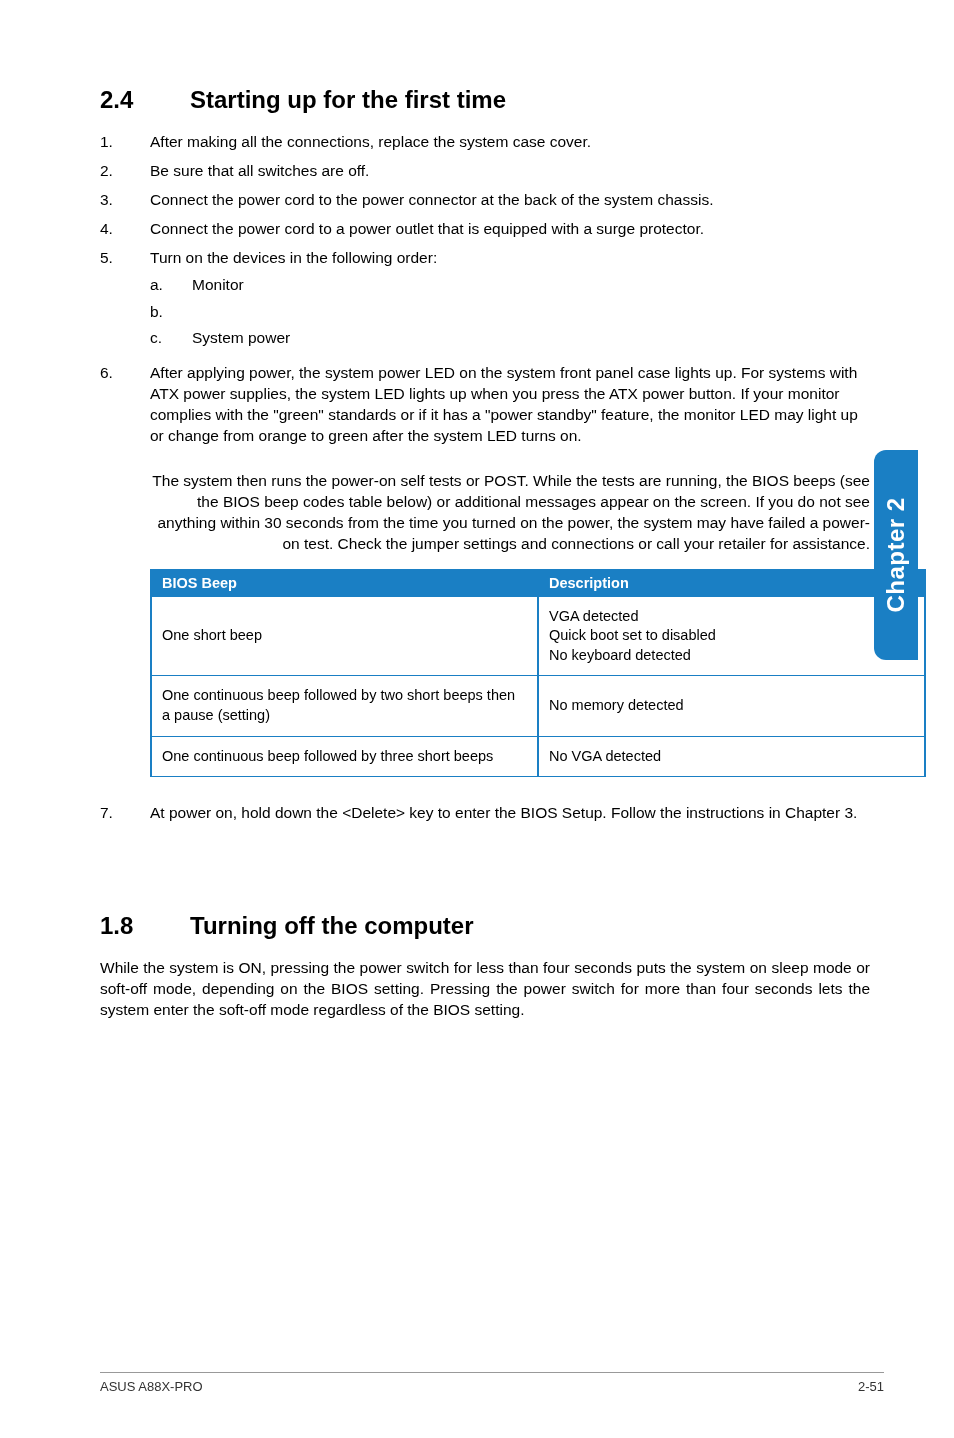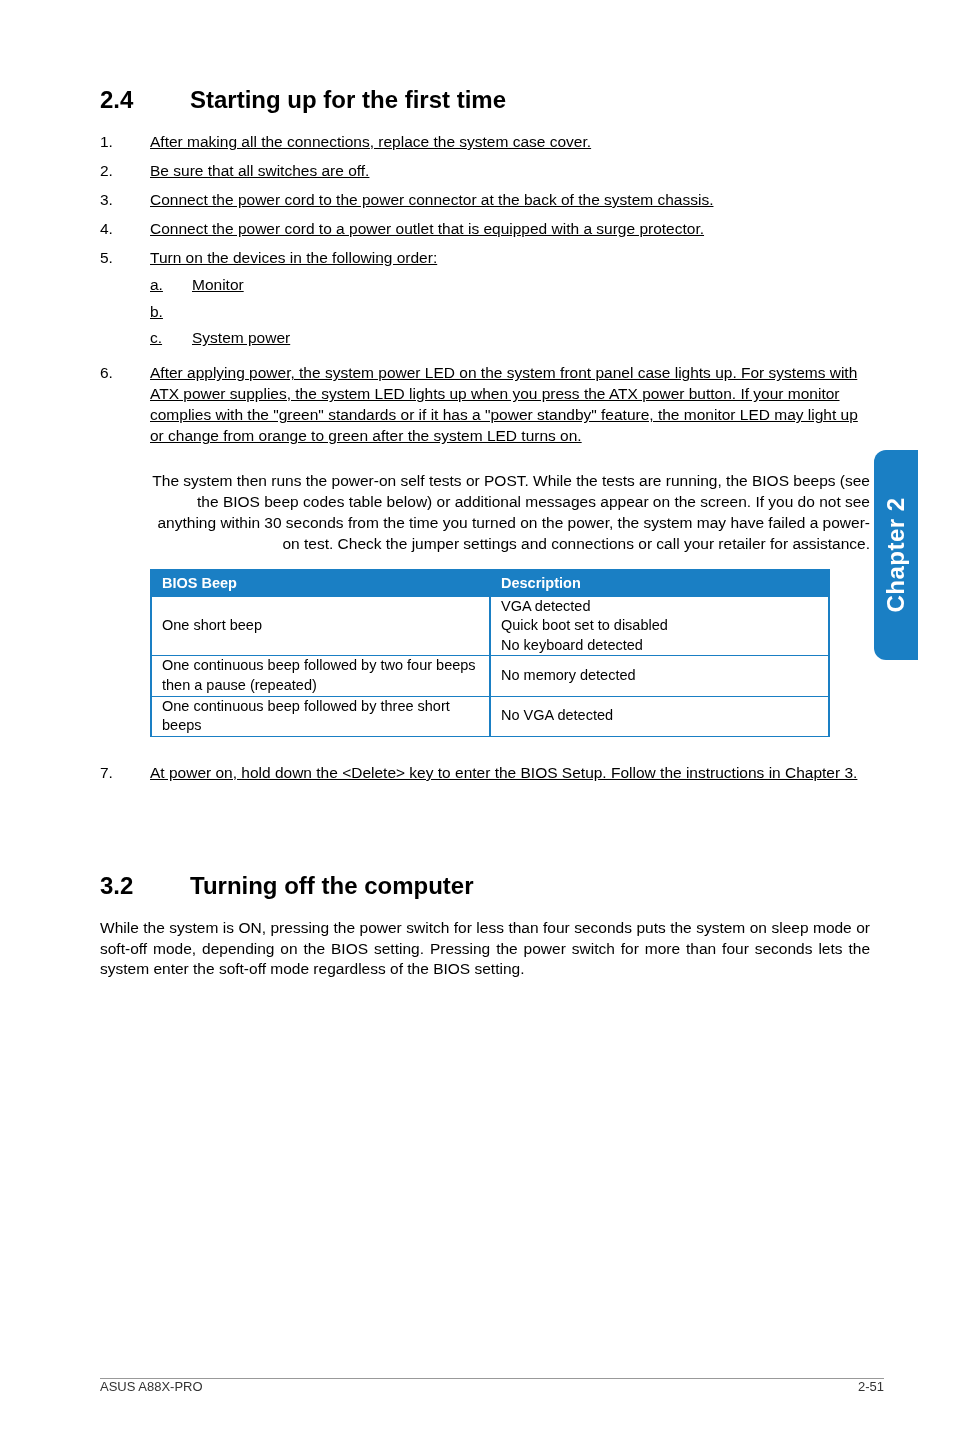--- a/index.html
+++ b/index.html
@@ -46,59 +46,60 @@
   h2.section-title .num { display: inline-block; width: 90px; }
   .content { width: 770px; }
   ol.main-list { list-style: none; margin-bottom: 24px; }
   ol.main-list > li {
     font-size: 15.5px;
     line-height: 1.35;
     margin-bottom: 8px;
     display: flex;
   }
   ol.main-list > li .n { width: 50px; flex-shrink: 0; }
-  ol.main-list > li .body { flex: 1; text-decoration: underline; }
+  ol.main-list > li .body { flex: 1; }
   .sub-list { list-style: none; margin-top: 6px; }
   .sub-list li { display: flex; margin-bottom: 6px; }
   .sub-list li .sn { width: 42px; flex-shrink: 0; }
   .para-indent { margin-left: 50px; font-size: 15.5px; line-height: 1.35; margin-bottom: 14px; width: 720px; text-align: right; }
   table.bios {
-    width: 680px;
+    width: 776px;
     margin-left: 50px;
     border-collapse: collapse;
     font-size: 14.5px;
     margin-bottom: 26px;
     border-radius: 7px;
   }
   table.bios th {
     background: #1a7fc4;
     color: #fff;
     text-align: left;
     padding: 6px 10px;
     font-weight: bold;
     border-left: 2px solid #1a7fc4;
     border-right: 2px solid #1a7fc4;
   }
   table.bios td {
-    padding: 0 10px;
+    padding: 10px 10px;
     border-left: 2px solid #1a7fc4;
     border-right: 2px solid #1a7fc4;
     border-bottom: 1.5px solid #1a7fc4;
     vertical-align: middle;
     line-height: 1.35;
   }
   table.bios th:first-child, table.bios td:first-child { width: 50%; }
   .section-gap { height: 38px; }
   .body-text { font-size: 15.5px; line-height: 1.35; text-align: justify; }
   .footer {
     position: absolute;
     bottom: 44px;
     left: 100px;
     right: 70px;
     border-top: 1px solid #999;
+    padding-top: 6px;
     font-size: 13px;
     color: #333;
     display: flex;
     justify-content: space-between;
   }
 </style>
 </head>
 <body>
 
 <div class="page">
@@ -165,41 +166,41 @@
         </tr>
       </thead>
       <tbody>
         <tr>
           <td>One short beep</td>
           <td style="white-space:pre-line">VGA detected
 Quick boot set to disabled
 No keyboard detected</td>
         </tr>
         <tr>
-          <td>One continuous beep followed by two four beeps then a pause (repeated)</td>
+          <td>One continuous beep followed by two short beeps then a pause (setting)</td>
           <td>No memory detected</td>
         </tr>
         <tr>
           <td>One continuous beep followed by three short beeps</td>
           <td>No VGA detected</td>
         </tr>
       </tbody>
     </table>
 
     <ol class="main-list">
       <li>
         <span class="n">7.</span>
         <span class="body">At power on, hold down the &lt;Delete&gt; key to enter the BIOS Setup. Follow the instructions in Chapter 3.</span>
       </li>
     </ol>
 
     <div class="section-gap"></div>
 
     <h2 class="section-title">
-      <span class="num">3.2</span><span>Turning off the computer</span>
+      <span class="num">1.8</span><span>Turning off the computer</span>
     </h2>
 
     <p class="body-text">While the system is ON, pressing the power switch for less than four seconds puts the system on sleep mode or soft-off mode, depending on the BIOS setting. Pressing the power switch for more than four seconds lets the system enter the soft-off mode regardless of the BIOS setting.</p>
 
   </div>
 
   <div class="footer">
     <span>ASUS A88X-PRO</span>
     <span>2-51</span>
   </div>

